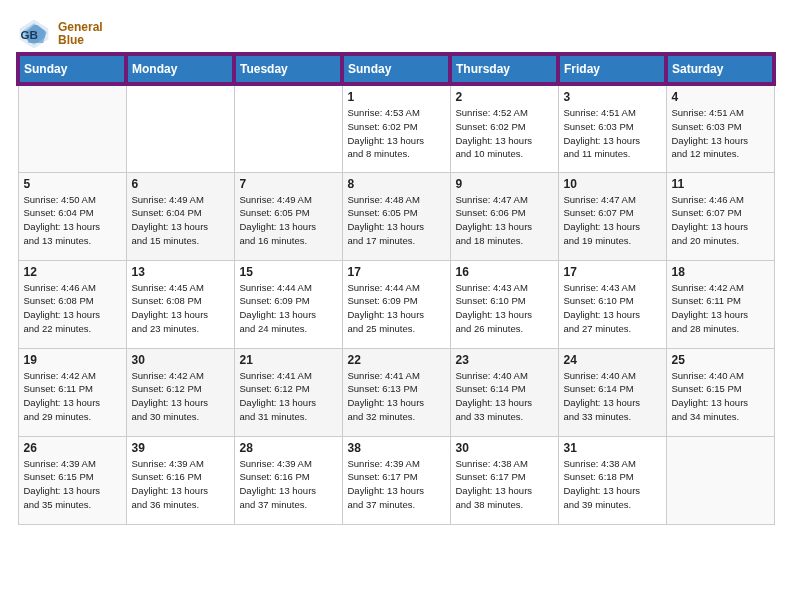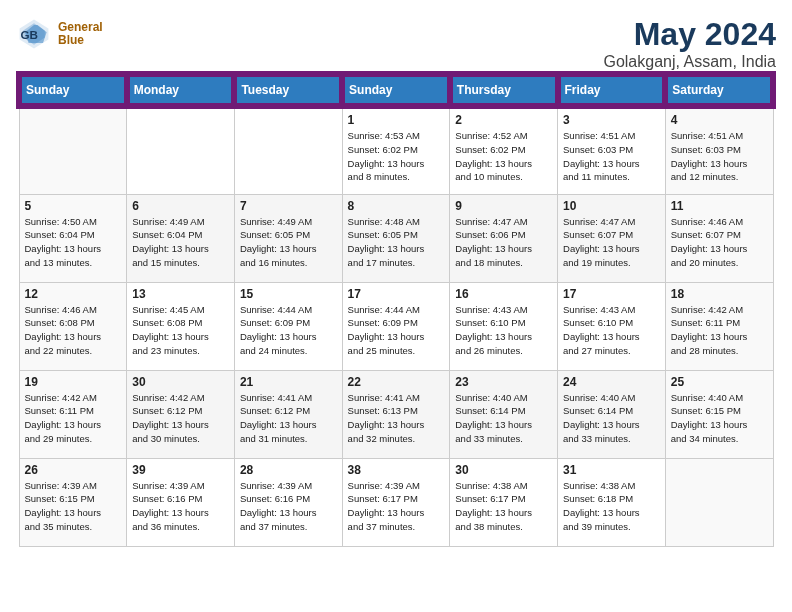--- a/index.html
+++ b/index.html
@@ -48,21 +48,21 @@
       border-collapse: collapse;
       table-layout: fixed;
     }
     thead tr th {
       background: #2e7cbf;
       color: #fff;
       font-size: 12px;
       font-weight: bold;
       padding: 6px 4px;
       text-align: left;
-      border: 6px solid #701a75;
+      border: 4px solid #701a75;
     }
     tbody tr td {
       border: 1px solid #ccc;
       vertical-align: top;
       padding: 4px 5px;
       font-size: 10px;
       color: #222;
       height: 88px;
       background: #fff;
     }
@@ -95,24 +95,20 @@
       <polygon points="20,4 36,14 36,26 20,36 4,26 4,14" fill="#2e7cbf" opacity="0.15"></polygon>
       <polygon points="20,8 32,16 32,24 20,32 8,24 8,16" fill="#2e7cbf" opacity="0.3"></polygon>
       <polygon points="24,10 34,18 30,30 14,30 10,18 20,10" fill="#2e7cbf" opacity="0.5"></polygon>
       <text x="5" y="26" font-size="13" font-weight="bold" fill="#1a3a5c">GB</text>
     </svg>
     <div class="logo-text">
       <div>General</div>
       <div>Blue</div>
     </div>
   </div>
-  <div class="title-section">
-    <div class="calendar-title">May 2024</div>
-    <div class="calendar-subtitle">Golakganj, Assam, India</div>
-  </div>
 </div>
 
 <table>
   <thead>
     <tr>
     <th>Sunday</th>
         <th>Monday</th>
         <th>Tuesday</th>
         <th>Sunday</th>
         <th>Thursday</th>

